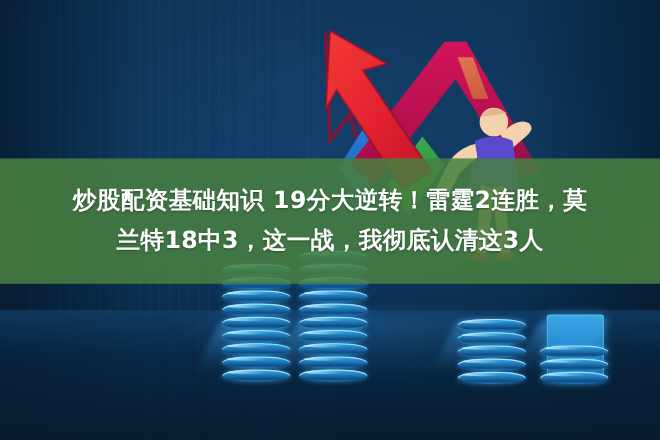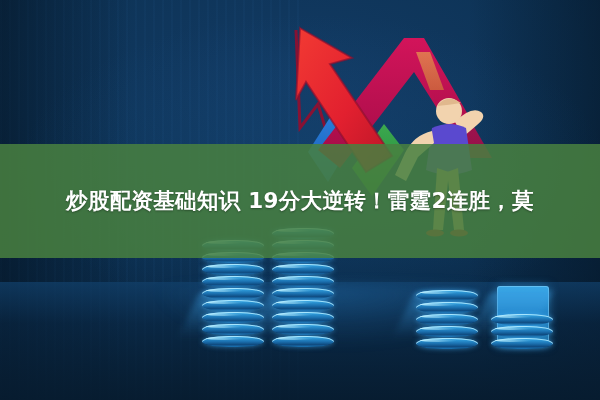--- a/index.html
+++ b/index.html
@@ -190,15 +190,16 @@
   </div>
 
   <div class="coinstack" style="left:491px;top:314px;width:62px;height:40px;">
     <div class="coin" style="top:0px"></div>
       <div class="coin" style="top:12px"></div>
     <div class="coin" style="top:24px"></div>
   </div>
 
   <div class="band">
     <div class="band-line">炒股配资基础知识 19分大逆转！雷霆2连胜，莫</div>
+    <div class="band-line">兰特18中3，这一战，我彻底认清这3人</div>
   </div>
 
 </div>
 
 </body></html>

